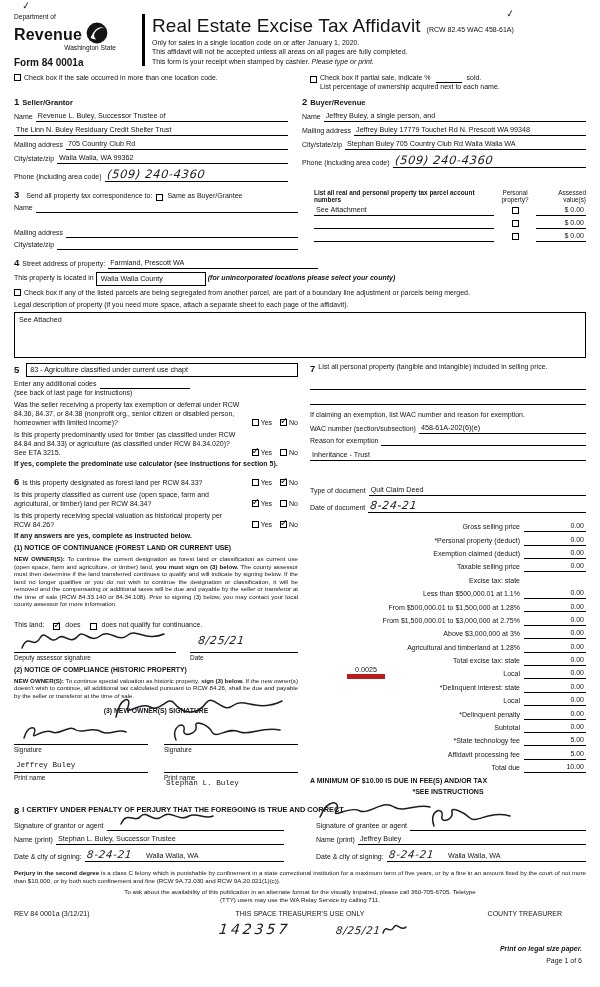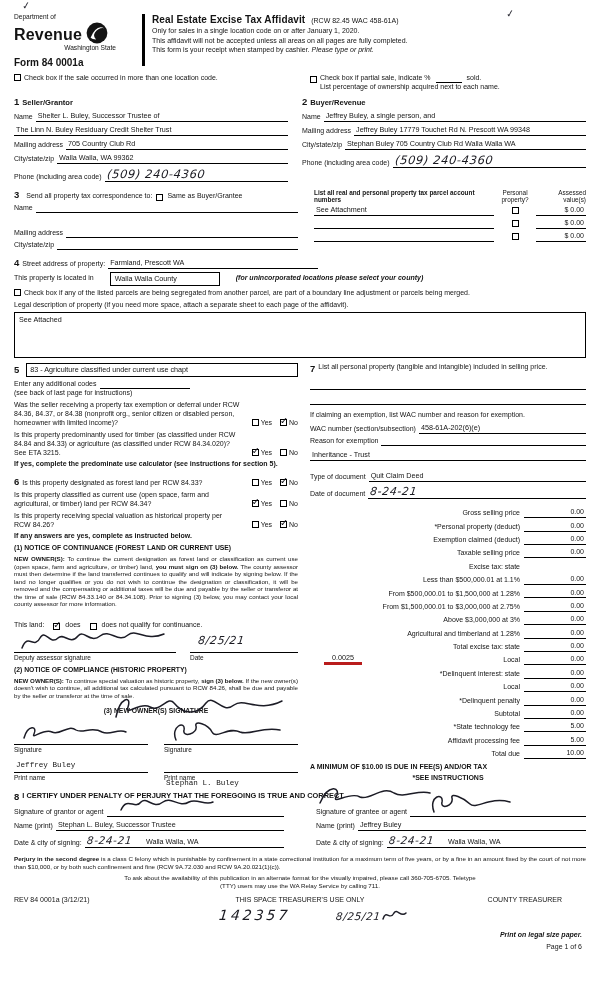--- a/index.html
+++ b/index.html
@@ -24,21 +24,21 @@
   .hdr{display:flex}
   .hdr-left{width:128px}
   .dept-small{font-size:6.6px}
   .dept-row{display:flex;align-items:flex-end}
   .dept-big{font-size:16px;font-weight:bold;letter-spacing:.2px}
   .logo{margin-left:3px}
   .dept-sub{text-align:right;padding-right:26px;margin-top:-1px}
   .form-no{font-weight:bold;font-size:10px;margin-top:4px}
   .hdr-bar{width:3px;background:#000;margin:1px 7px 4px 0}
   .hdr-right{flex:1;padding-top:1px}
-  .title{font-size:10px;font-weight:bold;letter-spacing:.1px}
+  .title{font-size:19px;font-weight:normal;letter-spacing:.1px}
   .title-rcw{font-size:7px;margin-left:4px}
   .hnote{font-size:7px;margin-top:.5px}
   
   .topchecks{display:flex;margin-top:4px}
   .tc-left{width:292px;display:flex;gap:3px;align-items:flex-start}
   .tc-right{flex:1;padding-left:4px}
   .tc-line{display:flex;gap:3px;align-items:flex-end}
   .pct-line{display:inline-block;width:26px;border-bottom:1px solid #000;height:8px;margin:0 2px}
   
   .s12{display:flex;margin-top:4px}
@@ -78,21 +78,21 @@
   .owners{display:flex;gap:16px;margin-top:10px}
   .ocol{flex:1}
   .ocol .sigline{height:13px;margin-top:6px}
   .sig path{fill:none;stroke:#1c1c26;stroke-width:1.5;stroke-linecap:round}
   .sig{position:absolute;pointer-events:none}
   
   .mrow{display:flex;justify-content:flex-end;align-items:flex-end;height:13.4px}
   .mlabel{padding-right:4px;white-space:nowrap}
   .mval{width:62px;border-bottom:1px solid #000;text-align:right;padding-right:2px;min-height:9px}
   .mhead .mlabel{padding-right:66px}
-  .mprefix{margin-right:auto;margin-left:14px;border-bottom:3px solid #b91c1c;padding:0 8px;min-height:9px}
+  .mprefix{margin-right:auto;margin-left:37px;border-bottom:5px solid #b91c1c;padding:0 8px;min-height:9px}
   
   .sec8{margin-top:8px;border-top:none}
   .s8head{display:flex;align-items:flex-start}
   .s8cols{display:flex;gap:32px;margin-top:2px}
   .s8c{flex:1}
   
   .perjury{margin-top:7px;text-align:justify}
   .altfmt{margin-top:3px;text-align:center}
   .bottomrow{display:flex;margin-top:6px;align-items:flex-start}
   .br-left{width:150px}
@@ -150,21 +150,21 @@
       </div>
       <div style="margin-left:10px">List percentage of ownership acquired next to each name.</div>
     </div>
   </div>
 
   <div class="s12">
     <div class="col">
       <div><span class="sec-num">1</span><span class="sec-title">Seller/Grantor</span></div>
       <div class="fieldrow">
           <span class="flbl">Name</span>
-          <span class="fl"><span class="tv">Shelter L. Buley, Successor Trustee of</span></span>
+          <span class="fl"><span class="tv">Revenue L. Buley, Successor Trustee of</span></span>
         </div>
       <div class="fieldrow">
           <span class="fl"><span class="tv">The Linn N. Buley Residuary Credit Shelter Trust</span></span>
         </div>
       <div class="fieldrow">
           <span class="flbl">Mailing address</span>
           <span class="fl"><span class="tv">705 Country Club Rd</span></span>
         </div>
       <div class="fieldrow">
           <span class="flbl">City/state/zip</span>
@@ -241,21 +241,21 @@
     </div>
   </div>
 
   <div class="s4">
     <div class="fieldrow" style="margin-top:0">
       <span class="sec-num">4</span>
       <span class="flbl">Street address of property:</span>
       <span class="fl" style="max-width:210px"><span class="tv">Farmland, Prescott WA</span></span>
       <span style="flex:1"></span>
     </div>
-    <div style="display:flex;align-items:center;gap:16px;margin-top:3px">
+    <div style="display:flex;align-items:center;gap:2px;margin-top:3px">
       <span>This property is located in</span>
       <span class="countybox"><span class="tv">Walla Walla County</span></span>
       <span class="b i">(for unincorporated locations please select your county)</span>
     </div>
     <div style="display:flex;gap:3px;margin-top:3px;align-items:flex-start">
       <span class="cb"></span>
       <span>Check box if any of the listed parcels are being segregated from another parcel, are part of a boundary line adjustment or parcels being merged.</span>
     </div>
     <div style="margin-top:3px">Legal description of property (if you need more space, attach a separate sheet to each page of the affidavit).</div>
     <div class="legalbox"><span class="tv">See Attached</span></div>
@@ -401,21 +401,21 @@
           <span class="flbl">WAC number (section/subsection)</span>
           <span class="fl"><span class="tv">458-61A-202(6)(e)</span></span>
         </div>
       <div class="fieldrow">
           <span class="flbl">Reason for exemption</span>
           <span class="fl"></span>
         </div>
       <div class="fieldrow" style="height:12px">
           <span class="fl"><span class="tv">Inheritance - Trust</span></span>
         </div>
-      <div class="fieldrow" style="margin-top:10px">
+      <div class="fieldrow" style="margin-top:24px">
           <span class="flbl">Type of document</span>
           <span class="fl"><span class="tv">Quit Claim Deed</span></span>
         </div>
       <div class="fieldrow" style="height:14px">
           <span class="flbl">Date of document</span>
           <span class="fl"><span class="hw" style="font-size:11px">8-24-21</span></span>
         </div>
 
       <div style="margin-top:6px">
         <div class="mrow">

